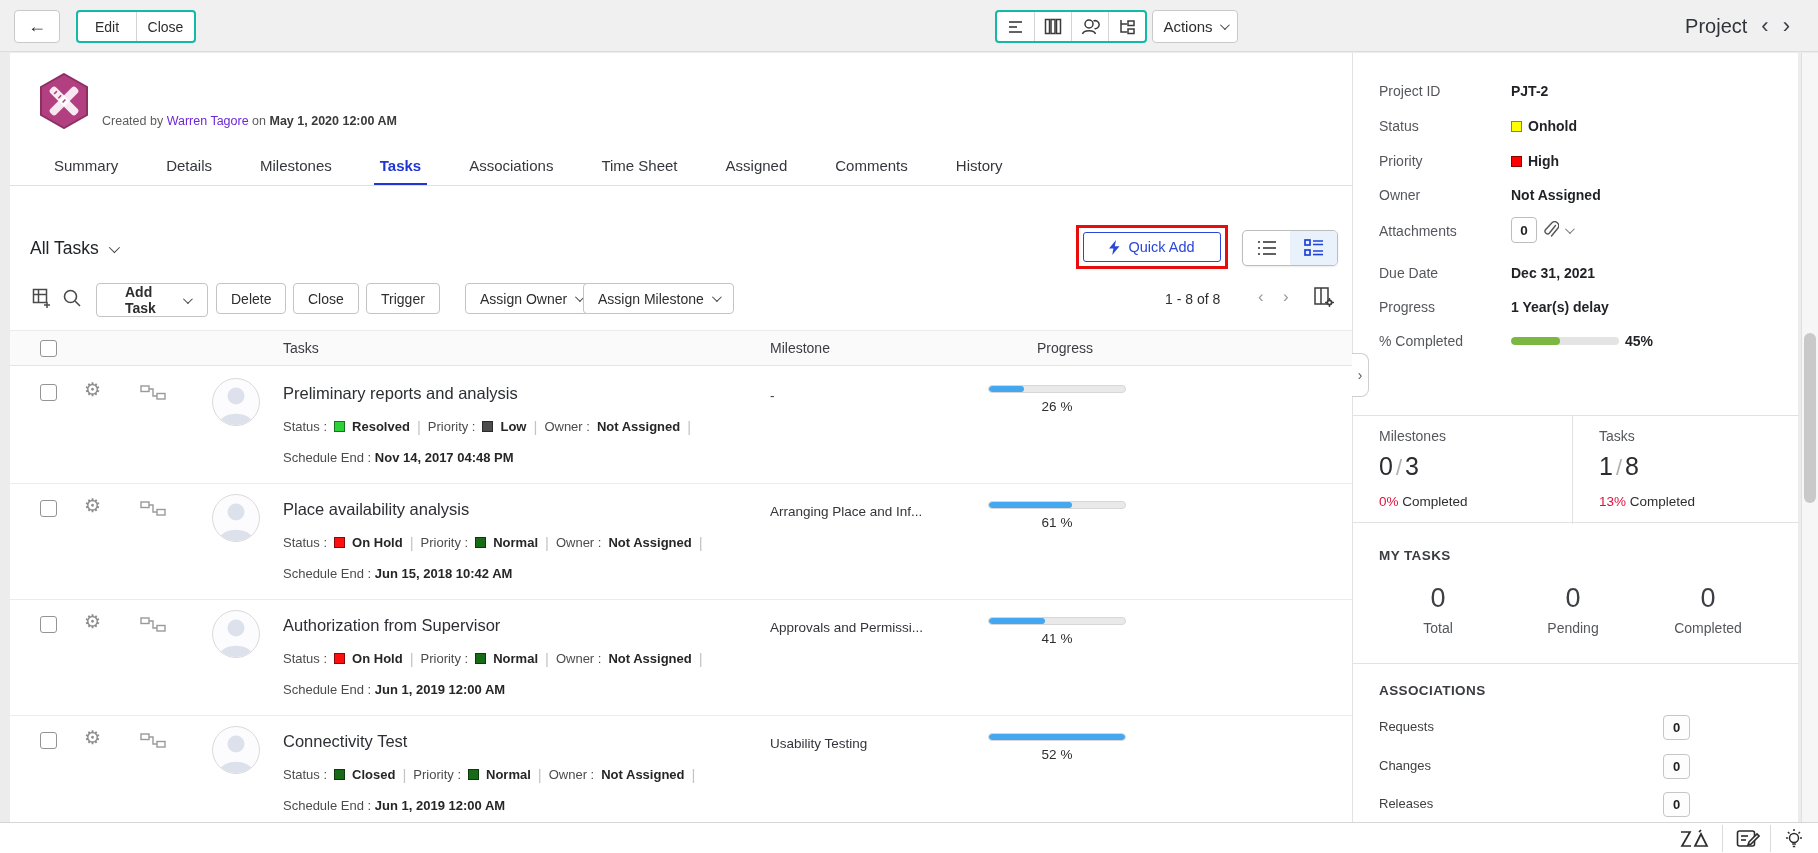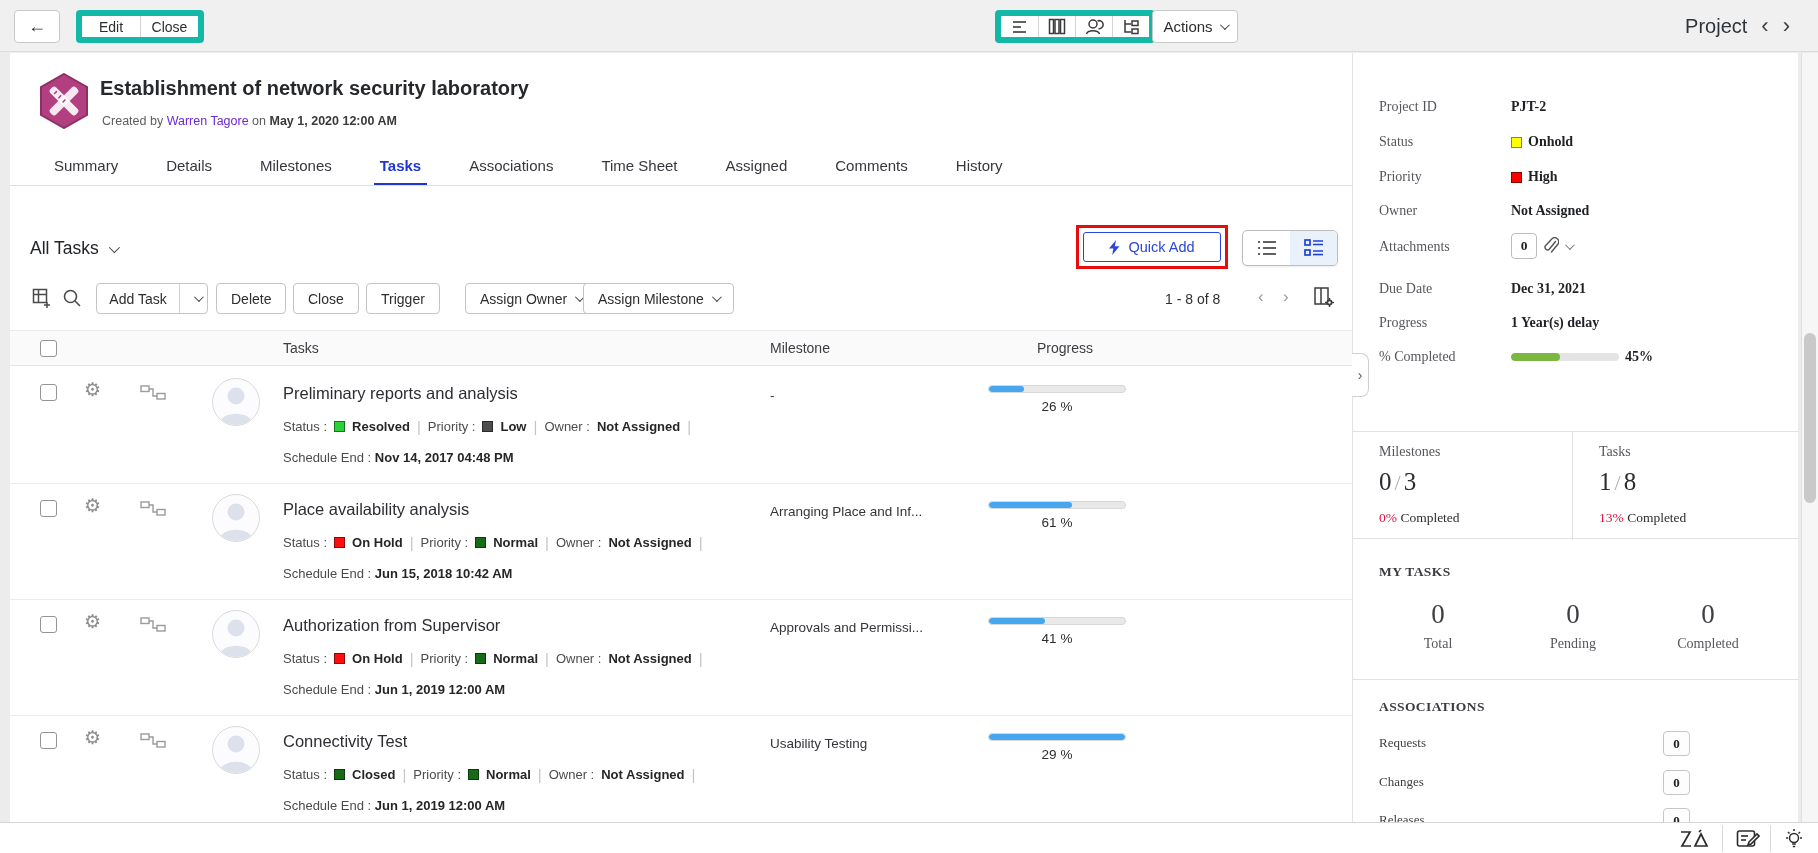--- a/index.html
+++ b/index.html
@@ -4,21 +4,21 @@
 <style>
   * { box-sizing: border-box; margin: 0; padding: 0; }
   html,body { width: 1818px; height: 853px; overflow: hidden; }
   body { font-family: "Liberation Sans", sans-serif; background: #ececec; position: relative; color:#333; }
 
   
   .topbar { position:absolute; top:0; left:0; width:1818px; height:52px; background:#f0f0f0; border-bottom:1px solid #dcdcdc; }
   .tb-btn { position:absolute; top:10px; height:33px; background:#fff; border:1px solid #c9c9c9; border-radius:4px;
             font-size:15px; color:#2e2e2e; display:flex; align-items:center; justify-content:center; cursor:pointer; }
   .back-btn { left:14px; width:46px; font-size:18px; }
-  .grp { position:absolute; top:10px; display:flex; background:#fff; border:6px solid #14b8a6; border-radius:4px; height:33px; }
+  .grp { position:absolute; top:10px; display:flex; background:#fff; border:2px solid #14b8a6; border-radius:4px; height:33px; }
   .grp .seg { display:flex; align-items:center; justify-content:center; font-size:14px; color:#2e2e2e; cursor:pointer; }
   .grp .seg + .seg { border-left:1px solid #d4d4d4; }
   .editclose { left:76px; }
   .editclose .seg { width:58px; }
   .iconsgrp { left:995px; }
   .iconsgrp .seg { width:37px; }
   .iconsgrp svg { display:block; }
   .actions-btn { left:1152px; width:86px; gap:7px; font-weight:400; }
   .proj-nav { position:absolute; right:28px; top:0; height:52px; display:flex; align-items:center; gap:14px; font-size:20px; color:#2f333a; }
   .proj-nav .pn-arrow { font-size:22px; color:#3a3e45; cursor:pointer; line-height:1; }
@@ -53,21 +53,21 @@
 
   .viewtoggle { position:absolute; left:1232px; top:177px; width:96px; height:36px; border:1px solid #bdbdbd; border-radius:5px; display:flex; overflow:hidden; background:#fff; box-shadow:0 1px 2px rgba(0,0,0,.08); }
   .viewtoggle .vseg { flex:1; display:flex; align-items:center; justify-content:center; cursor:pointer; }
   .viewtoggle .vseg.active { background:#e9f2fb; }
 
   
   .ttool { position:absolute; left:0; top:228px; width:1342px; height:42px; }
   .ttool .ticon { position:absolute; top:7px; cursor:pointer; }
   .tbtn { position:absolute; top:2px; height:31px; background:#fff; border:1px solid #c4c4c4; border-radius:4px;
           display:flex; align-items:center; justify-content:center; font-size:14px; color:#2e2e2e; padding:0 14px; cursor:pointer; }
-  .tbtn.split { padding:0; }
+  .tbtn.split { padding:16px;font-weight:bold; }
   .tbtn.split .main { padding:0 12px; }
   .tbtn.split .dd { width:28px; border-left:1px solid #d2d2d2; height:100%; display:flex; align-items:center; justify-content:center; }
   .tbtn .chev { margin-left:8px; }
   .pager { position:absolute; top:10px; left:1155px; font-size:14px; color:#2e2e2e; }
   .pgarrow { position:absolute; top:6px; font-size:17px; color:#9a9a9a; cursor:pointer; }
   .colset { position:absolute; left:1303px; top:5px; cursor:pointer; }
 
   
   .thead { position:absolute; left:0; top:277px; width:1342px; height:36px; background:#fafafa; border-top:1px solid #ececec; border-bottom:1px solid #e4e4e4; font-size:14px; color:#3b3d42; }
   .thead .hc { position:absolute; top:9px; }
@@ -87,21 +87,21 @@
   .tsched b { color:#262626; }
   .mcell { position:absolute; left:760px; top:20px; font-size:13.5px; color:#33353a; max-width:200px; white-space:nowrap; overflow:hidden; }
   .pbar { position:absolute; left:978px; top:17px; width:138px; height:8px; border-radius:4px; background:#e9e9e9; border:1px solid #d7d7d7; overflow:hidden; }
   .pfill { height:100%; background:#45a7ef; border-radius:4px; }
   .plabel { position:absolute; left:978px; top:31px; width:138px; text-align:center; font-size:13.5px; color:#2e2e2e; }
 
   
   .expander { position:absolute; left:1342px; top:300px; width:17px; height:44px; background:#fff; border:1px solid #cfcfcf; border-left:none; border-radius:0 8px 8px 0; display:flex; align-items:center; justify-content:center; color:#5a5a5a; font-size:14px; cursor:pointer; }
 
   
-  .sidebar { position:absolute; left:1343px; top:16px; width:445px; height:769px;font-family:Liberation Serif, serif; }
+  .sidebar { position:absolute; left:1343px; top:0; width:445px; height:769px; }
   .sfield { position:absolute; left:0; width:445px; font-size:14px; }
   .sfield .slabel { position:absolute; left:26px; color:#55575c; }
   .sfield .sval  { position:absolute; left:158px; color:#1f2125; font-weight:700; display:flex; align-items:center; gap:6px; }
   .attach-box { display:inline-flex; min-width:26px; height:26px; border:1px solid #bdbdbd; border-radius:4px; align-items:center; justify-content:center; font-weight:700; font-size:13.5px; background:#fff; }
   .sbar { width:108px; height:8px; background:#e4e4e4; border-radius:4px; overflow:hidden; }
   .sbar > div { height:100%; background:#7cb742; border-radius:4px; }
 
   .mt-panel { position:absolute; left:0; top:362px; width:446px; height:108px; border-top:1px solid #e2e2e2; border-bottom:1px solid #e2e2e2; }
   .mt-cell { position:absolute; top:0; height:108px; }
   .mt-cell.left { left:0; width:220px; border-right:1px solid #e2e2e2; }
@@ -201,21 +201,20 @@
           <rect x="22" y="10" width="8" height="36" rx="3" fill="#f6e7f0"></rect>
         </g>
       <g transform="rotate(-45 26 28)">
           <rect x="22" y="10" width="8" height="36" rx="3" fill="#ffffff" opacity="0.9"></rect>
           <line x1="24" y1="16" x2="28" y2="16" stroke="#b23f80" stroke-width="1.5"></line>
           <line x1="24" y1="22" x2="28" y2="22" stroke="#b23f80" stroke-width="1.5"></line>
           <line x1="24" y1="28" x2="28" y2="28" stroke="#b23f80" stroke-width="1.5"></line>
         </g>
     </svg>
   </div>
-  <div class="proj-title">Establishment of network security laboratory</div>
   <div class="created-line">
     <span>Created by</span>
     <a href="#">Warren Tagore</a>
     <span>on</span>
     <span class="cdate">May 1, 2020 12:00 AM</span>
   </div>
 
   <div class="tabs">
     <div class="tab">Summary</div>
     <div class="tab">Details</div>
@@ -466,21 +465,21 @@
       <span class="sep">|</span>
       <span>Owner :</span>
         <span class="mval">Not Assigned</span>
       <span class="sep">|</span>
     </div>
     <div class="tsched"><span>Schedule End :</span> <b>Jun 1, 2019 12:00 AM</b></div>
     <div class="mcell">Usability Testing</div>
     <div class="pbar">
         <div class="pfill" style="width: 100%;"></div>
       </div>
-    <div class="plabel">29 %</div>
+    <div class="plabel">52 %</div>
   </div>
 
   <div class="vdiv"></div>
   <div class="expander">
       <span>›</span>
     </div>
 
   <div class="sidebar">
 
     <div class="sfield" style="top:30px;">

